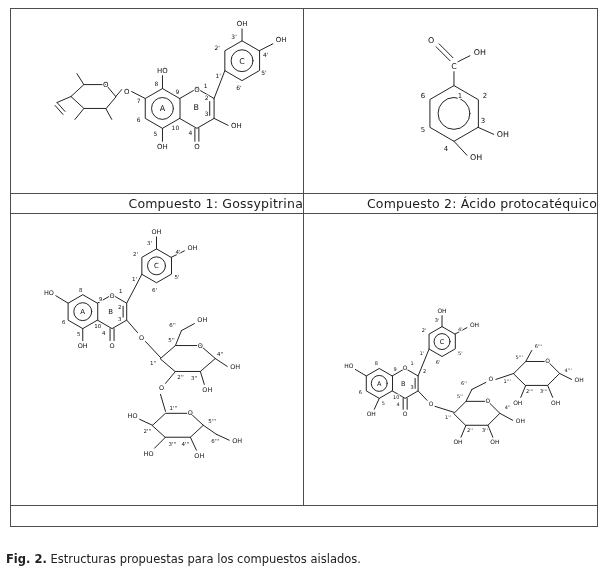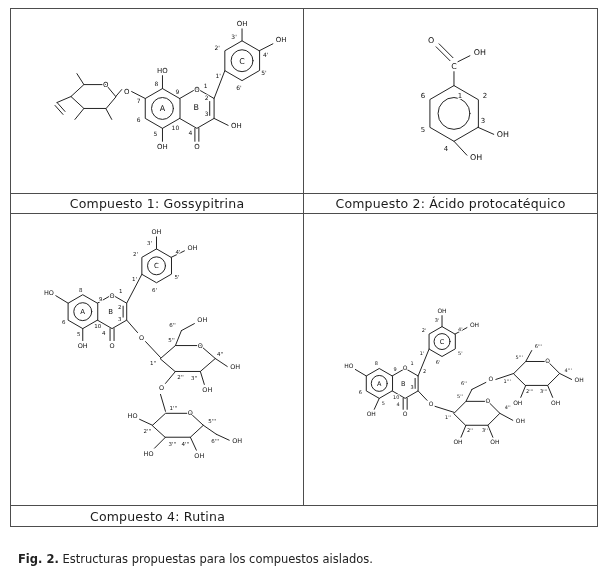--- a/index.html
+++ b/index.html
@@ -1,28 +1,28 @@
 <!DOCTYPE html>
 <html><head>
 <meta charset="utf-8">
 <style>
   html,body{margin:0;padding:0;background:#fff;}
   .page{position:relative;width:606px;height:581px;background:#fff;font-family:"DejaVu Sans",sans-serif;}
   .grid{position:absolute;left:10px;top:8px;width:586px;display:grid;grid-template-columns:1fr 1fr;grid-template-rows:185px 20px 292px 20px;border:1px solid #4d4d4d;background:#fff;}
   .cell{border-right:1px solid #4d4d4d;border-bottom:1px solid #4d4d4d;overflow:hidden;background:#fff;}
   .cell.lc{border-right:none;}
   .cell.lr{border-bottom:none;}
-  .cap{display:flex;align-items:center;justify-content:center;font-size:12.5px;color:#1c1c1c;letter-spacing:.2px;}
+  .cap{display:flex;align-items:center;justify-content:flex-end;font-size:12.5px;color:#1c1c1c;letter-spacing:.2px;}
   .struct svg{display:block;width:100%;height:100%;}
   svg .bond{stroke:#222;stroke-width:1;fill:none;stroke-linecap:round;}
   svg circle{stroke:#222;stroke-width:1;fill:none;}
   svg text{font-family:"DejaVu Sans",sans-serif;fill:#111;stroke:#fff;stroke-width:2px;stroke-linejoin:round;paint-order:stroke fill markers;text-anchor:middle;}
   svg .f5{font-size:5px}svg .f55{font-size:5.5px}svg .f6{font-size:6px}svg .f65{font-size:6.5px}svg .f7{font-size:7px}svg .f8{font-size:8px}
   svg .as{text-anchor:start}svg .ae{text-anchor:end}
-  .figcap{position:absolute;left:18px;top:552px;font-size:11.5px;color:#222;margin:0;}
+  .figcap{position:absolute;left:6px;top:552px;font-size:11.5px;color:#222;margin:0;}
   .figcap b{font-weight:bold;}
 </style>
 </head>
 <body>
 
 <div class="page">
   <div class="grid">
 
     <div class="cell struct">
       <svg viewBox="0 0 293 185">
@@ -278,20 +278,17 @@
           <text x="226" y="180" class="f5">2'''</text>
           <text x="214" y="192" class="f6">OH</text>
           <text x="240" y="180" class="f5">3'''</text>
           <text x="252" y="192" class="f6">OH</text>
           <text x="261" y="159" class="f5 as">4'''</text>
           <text x="271" y="169" class="f6 as">OH</text>
         </g>
       </svg>
     </div>
 
-    <div class="cell cap lc lr">
-        <span>Compuesto 4: Rutina</span>
-      </div>
 
   </div>
 
   <p class="figcap"><b>Fig. 2.</b> <span>Estructuras propuestas para los compuestos aislados.</span></p>
 </div>
 
 </body></html>

